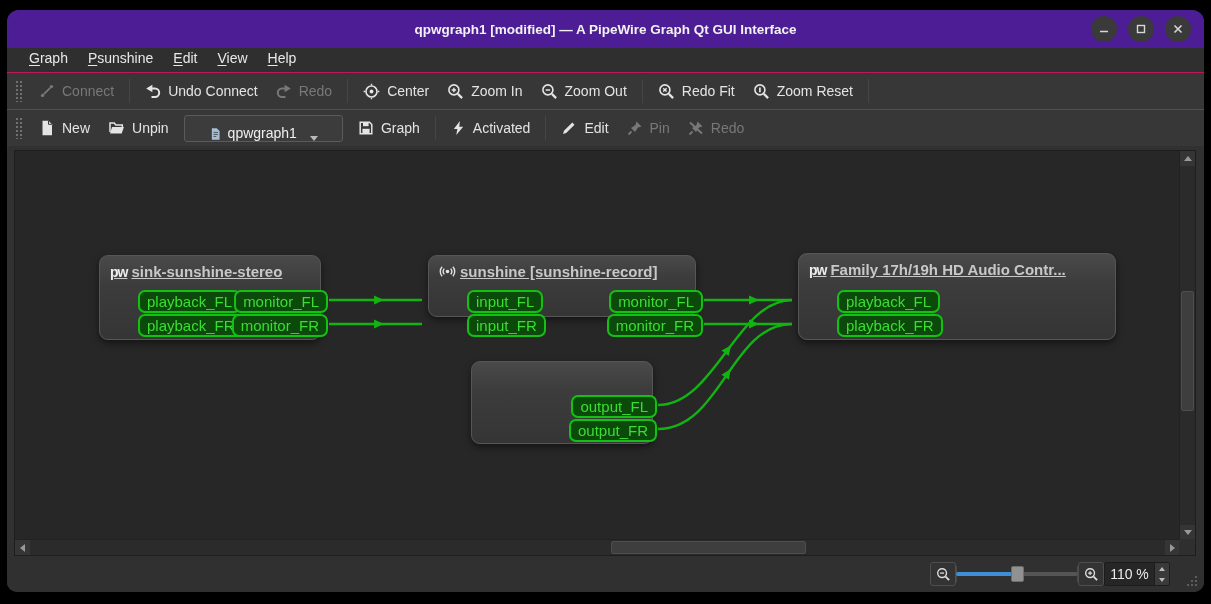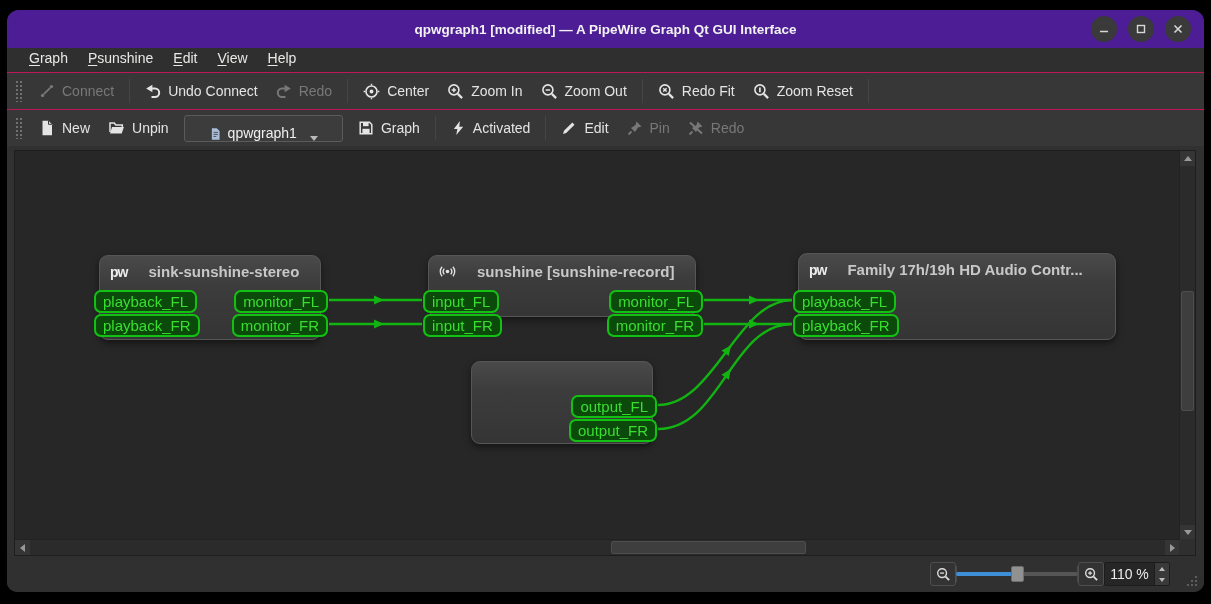--- a/index.html
+++ b/index.html
@@ -45,27 +45,27 @@
   .canvas { position:absolute; left:7px; top:140px; width:1182px; height:406px;
     background:#272727; border:1px solid #1e1e1e; }
   .viewport { position:absolute; left:0; top:0; width:1165px; height:389px; overflow:hidden; }
   #links { position:absolute; left:0; top:0; }
   .link { stroke:var(--link); stroke-width:2.4; fill:none; }
   .link-arrow { fill:var(--link); }
 
   .node { position:absolute; border-radius:9px; border:1px solid #565656;
     background:linear-gradient(#4a4a4a,#3c3c3c 35%,#353535);
     box-shadow:0 3px 7px rgba(0,0,0,.5); }
-  .node-header { display:flex; align-items:center; gap:21px; padding:7px 16px 0 10px;
-    color:#c8c8c8; font-size:15px; font-weight:bold; white-space:nowrap; overflow:hidden; }
+  .node-header { display:flex; align-items:center; gap:4px; padding:7px 16px 0 10px;
+    color:#c8c8c8; font-size:15px; font-weight:bold; white-space:nowrap; overflow:hidden;text-decoration:underline; }
   .node-icon { color:#e3e3e3; display:flex; align-items:center; }
   .pw-glyph { font-weight:bold; font-size:14px; letter-spacing:-1px; color:#ececec; }
   .port { position:absolute; height:23px; line-height:19px; padding:0 7px;
     border:2px solid var(--port-border); border-radius:7px; background:var(--port-bg);
-    color:var(--port-text); font-size:15px; white-space:nowrap; }
+    color:var(--port-text); font-size:15px; white-space:nowrap;margin-left:44px; }
 
   
   .vscroll { position:absolute; right:0; top:0; width:16px; height:389px; background:#2b2b2b; border-left:1px solid #222; }
   .hscroll { position:absolute; left:0; bottom:0; height:16px; width:1165px; background:#2b2b2b; border-top:1px solid #222; }
   .sb-corner { position:absolute; right:0; bottom:0; width:16px; height:16px; background:#2f2f2f; }
   .sb-btn { position:absolute; width:15px; height:15px; background:#353535; display:flex; align-items:center; justify-content:center; }
   .tri-up { width:0;height:0;border-left:4px solid transparent;border-right:4px solid transparent;border-bottom:5px solid #999; }
   .tri-down { width:0;height:0;border-left:4px solid transparent;border-right:4px solid transparent;border-top:5px solid #999; }
   .tri-left { width:0;height:0;border-top:4px solid transparent;border-bottom:4px solid transparent;border-right:5px solid #999; }
   .tri-right { width:0;height:0;border-top:4px solid transparent;border-bottom:4px solid transparent;border-left:5px solid #999; }

